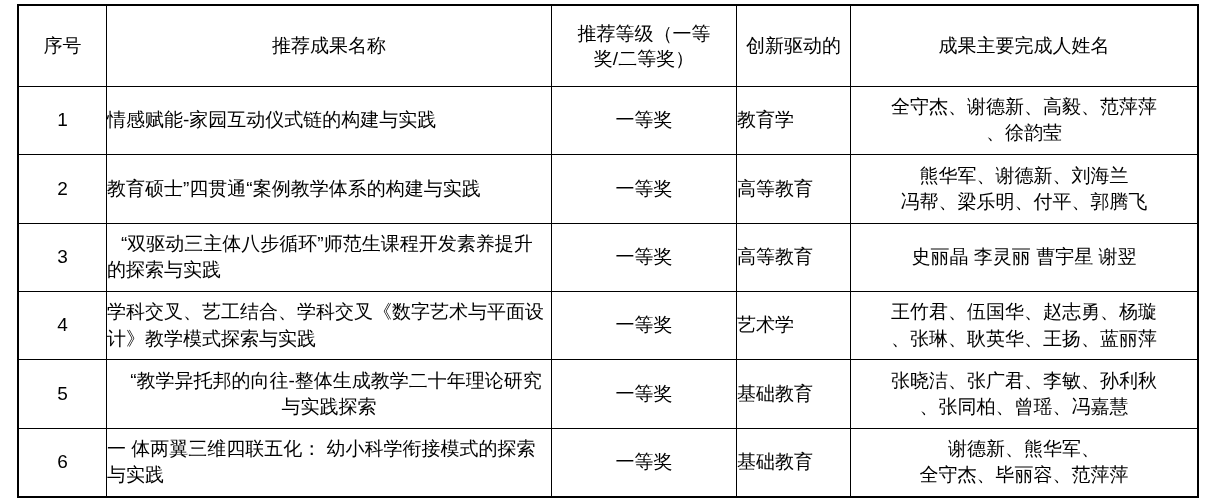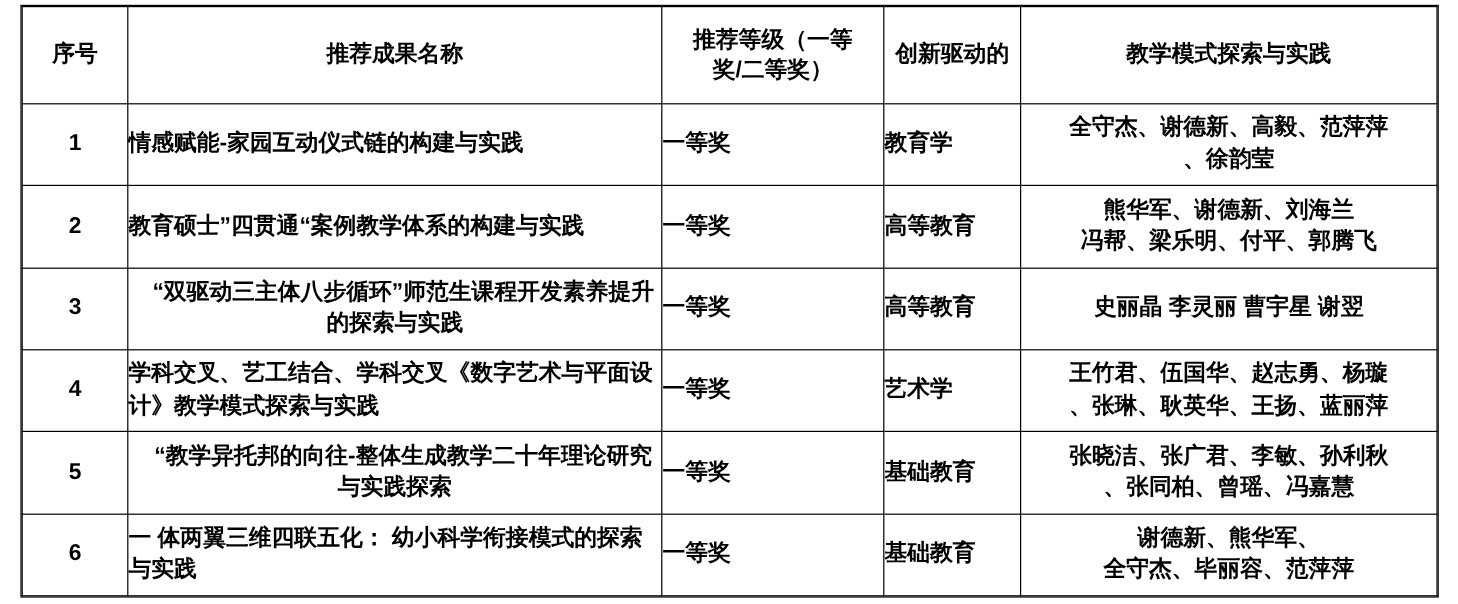--- a/index.html
+++ b/index.html
@@ -14,21 +14,20 @@
     color: #000000;
     overflow: hidden;
   }
 
   #sheet {
     position: absolute;
     left: 18px;
     top: 5px;
     width: 1179px;
     height: 472px;
-    font-weight: bold;
   }
 
   table.award-table {
     border-collapse: collapse;
     table-layout: fixed;
     width: 1179px;
     height: 492px;
     background: #ffffff;
   }
 
@@ -80,20 +79,21 @@
     font-family: "Liberation Sans", "DejaVu Sans", sans-serif;
   }
   .cell-name {
     text-align: left;
     vertical-align: top;
     padding: 3px 6px 3px 8px;
     line-height: 1.52;
     margin-left: 16px;
   }
   .cell-level {
+    text-align: center;
     vertical-align: middle;
   }
   .cell-disc {
     vertical-align: middle;
   }
   .cell-people {
     text-align: center;
     vertical-align: middle;
     padding: 2px 4px;
     line-height: 1.45;
@@ -104,21 +104,21 @@
     white-space: pre-line;
     text-align: center;
   }
   .cell-name .name-inner {
     display: block;
     white-space: pre-line;
   }
 
   
   .row-1 .cell-name .name-inner { text-indent: 0; }
-  .row-3 .cell-name .name-inner { text-indent: 14px; text-align: center; }
+  .row-3 .cell-name .name-inner { text-indent: 14px; }
   .row-5 .cell-name .name-inner { text-indent: 14px; text-align: center; }
   .row-6 .cell-name .name-inner { text-indent: 0; }
 </style>
 </head>
 <body>
 
 <div id="sheet">
   <table class="award-table">
     <colgroup>
       <col class="c-index">
@@ -137,21 +137,21 @@
           <span class="head-cell-inner">推荐成果名称</span>
         </td>
         <td class="head-level">
           <span class="head-cell-inner">推荐等级（一等
 奖/二等奖）</span>
         </td>
         <td class="head-disc">
           <span class="head-cell-inner">创新驱动的</span>
         </td>
         <td class="head-people">
-          <span class="head-cell-inner">教学模式探索与实践</span>
+          <span class="head-cell-inner">成果主要完成人姓名</span>
         </td>
       </tr>
 
       <tr class="row-1">
         <td class="cell-index">1</td>
         <td class="cell-name">
             <span class="name-inner">情感赋能-家园互动仪式链的构建与实践</span>
           </td>
         <td class="cell-level">一等奖</td>
         <td class="cell-disc">教育学</td>

